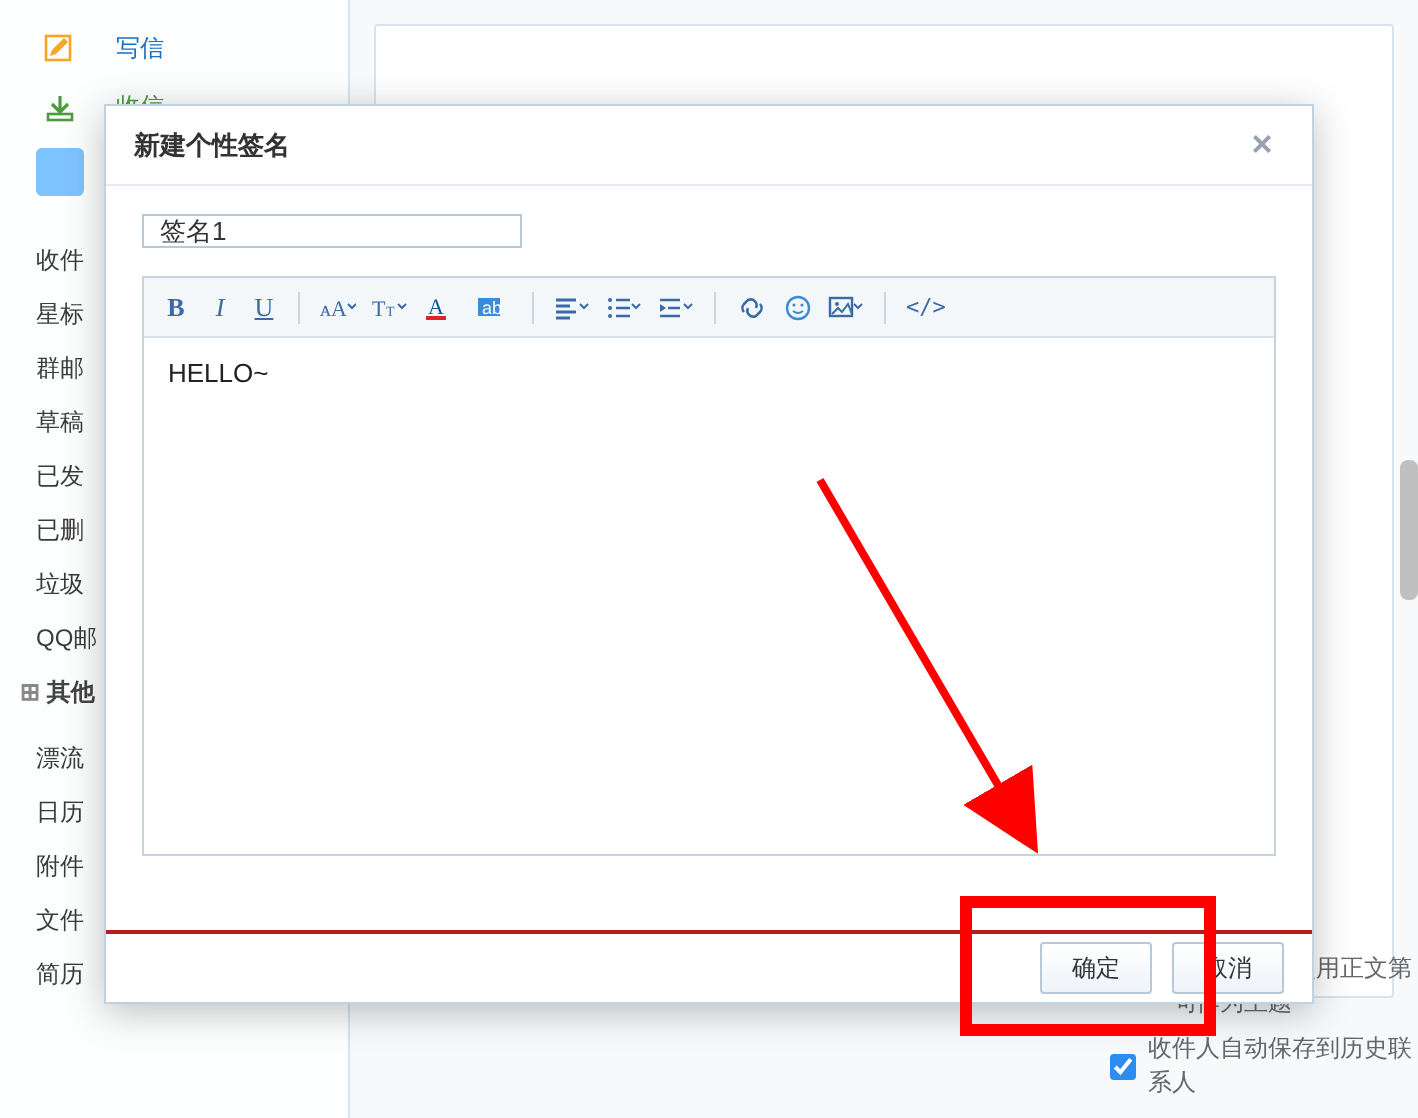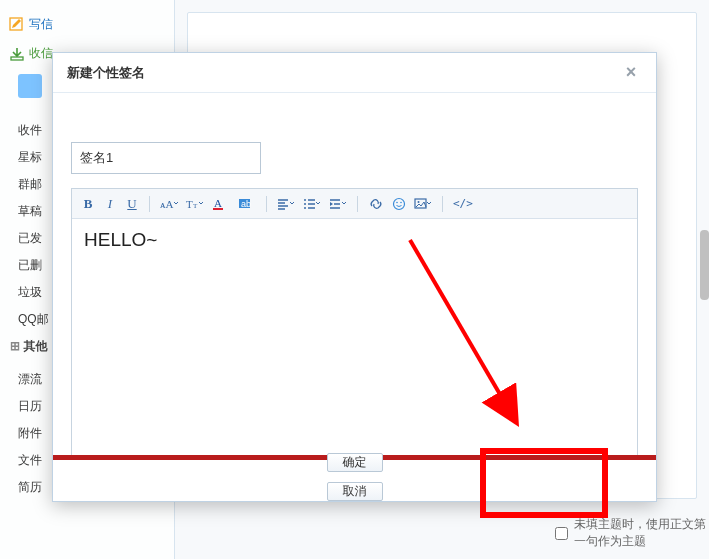--- a/index.html
+++ b/index.html
@@ -21,23 +21,23 @@
     
     .sidebar {
       width: 175px;
       background: #fdfefe;
       border-right: 1px solid #d7e4ef;
       padding-top: 10px;
     }
     .side-row {
       display: flex;
       align-items: center;
-      padding: 6px 9px;
+      padding: 6px 22px;
       color: #333;
-      gap: 4px;
+      gap: 20px;
       cursor: pointer;
     }
     .side-row.compose { color: #1a6fbf; }
     .side-row.receive { color: #4a9b3c; }
     .side-icon { width: 16px; height: 16px; display: inline-flex; align-items: center; justify-content: center; }
     .side-avatar {
       width: 24px; height: 24px; margin: 6px 18px 10px;
       background: #7dc3ff; border-radius: 3px; display:inline-block;
     }
     .side-list { margin-top: 6px; }
@@ -113,27 +113,26 @@
     .dlg-close {
       width: 22px; height: 22px;
       display:flex; align-items:center; justify-content:center;
       color: #97a1ab; font-size: 18px; cursor:pointer;
     }
     .dlg-body {
       padding: 14px 18px 10px;
       background: #fff;
     }
     .name-input {
-      width: 190px; height: 32px;
+      width: 190px; height: 17px;
       border: 1px solid #b9c8d6;
       padding: 2px 8px;
       font-size: 13px;
       color: #333;
       outline: none;
-      margin-top: 35px;
     }
     .editor {
       margin-top: 14px;
       border: 1px solid #c7d4e0;
       height: 290px;
       display: flex; flex-direction: column;
     }
     .toolbar {
       height: 30px;
       background: #f4f7fa;
@@ -154,32 +153,32 @@
     .tb-sep {
       width: 1px; height: 16px;
       background: #c9d6e2;
       margin: 0 5px;
     }
     .editor-area {
       flex: 1;
       padding: 10px 12px;
       color: #222;
       font-family: Verdana, Arial, sans-serif;
-      font-size: 19px;
+      font-size: 13px;
       overflow: auto;
       text-align: left;
     }
     .dlg-footer {
       position: absolute;
       left: 0; right: 0; bottom: 0;
-      height: 46px;
-      background: #fff;
-      border-top: 5px solid #b91c1c;
+      height: 36px;
+      background: #fff;
+      border-top: 2px solid #b91c1c;
       display: flex; align-items: center; justify-content: flex-end;
-      padding: 0 14px; gap: 10px; flex-direction: column;
+      padding: 0 14px; gap: 10px;
     }
     .btn {
       min-width: 56px; height: 26px;
       background: linear-gradient(#ffffff,#eef3f8);
       border: 1px solid #b9c8d6;
       border-radius: 2px;
       color: #333;
       font-size: 12px;
       cursor: pointer;
       display:inline-flex; align-items:center; justify-content:center;
@@ -245,20 +244,24 @@
       <div class="side-item">简历</div>
     </div>
   </div>
 
   <div class="main-area">
     <div class="mail-canvas"></div>
     <div class="bottom-opts">
       <label>
         <input type="checkbox" style="">
         <span>未填主题时，使用正文第一句作为主题</span>
+      </label>
+      <label>
+        <input type="checkbox" checked="" style="">
+        <span>收件人自动保存到历史联系人</span>
       </label>
     </div>
   </div>
 
   <div class="scroll-hint"></div>
 </div>
 
 <div class="overlay">
   <div class="dialog">
     <div class="dlg-title">

